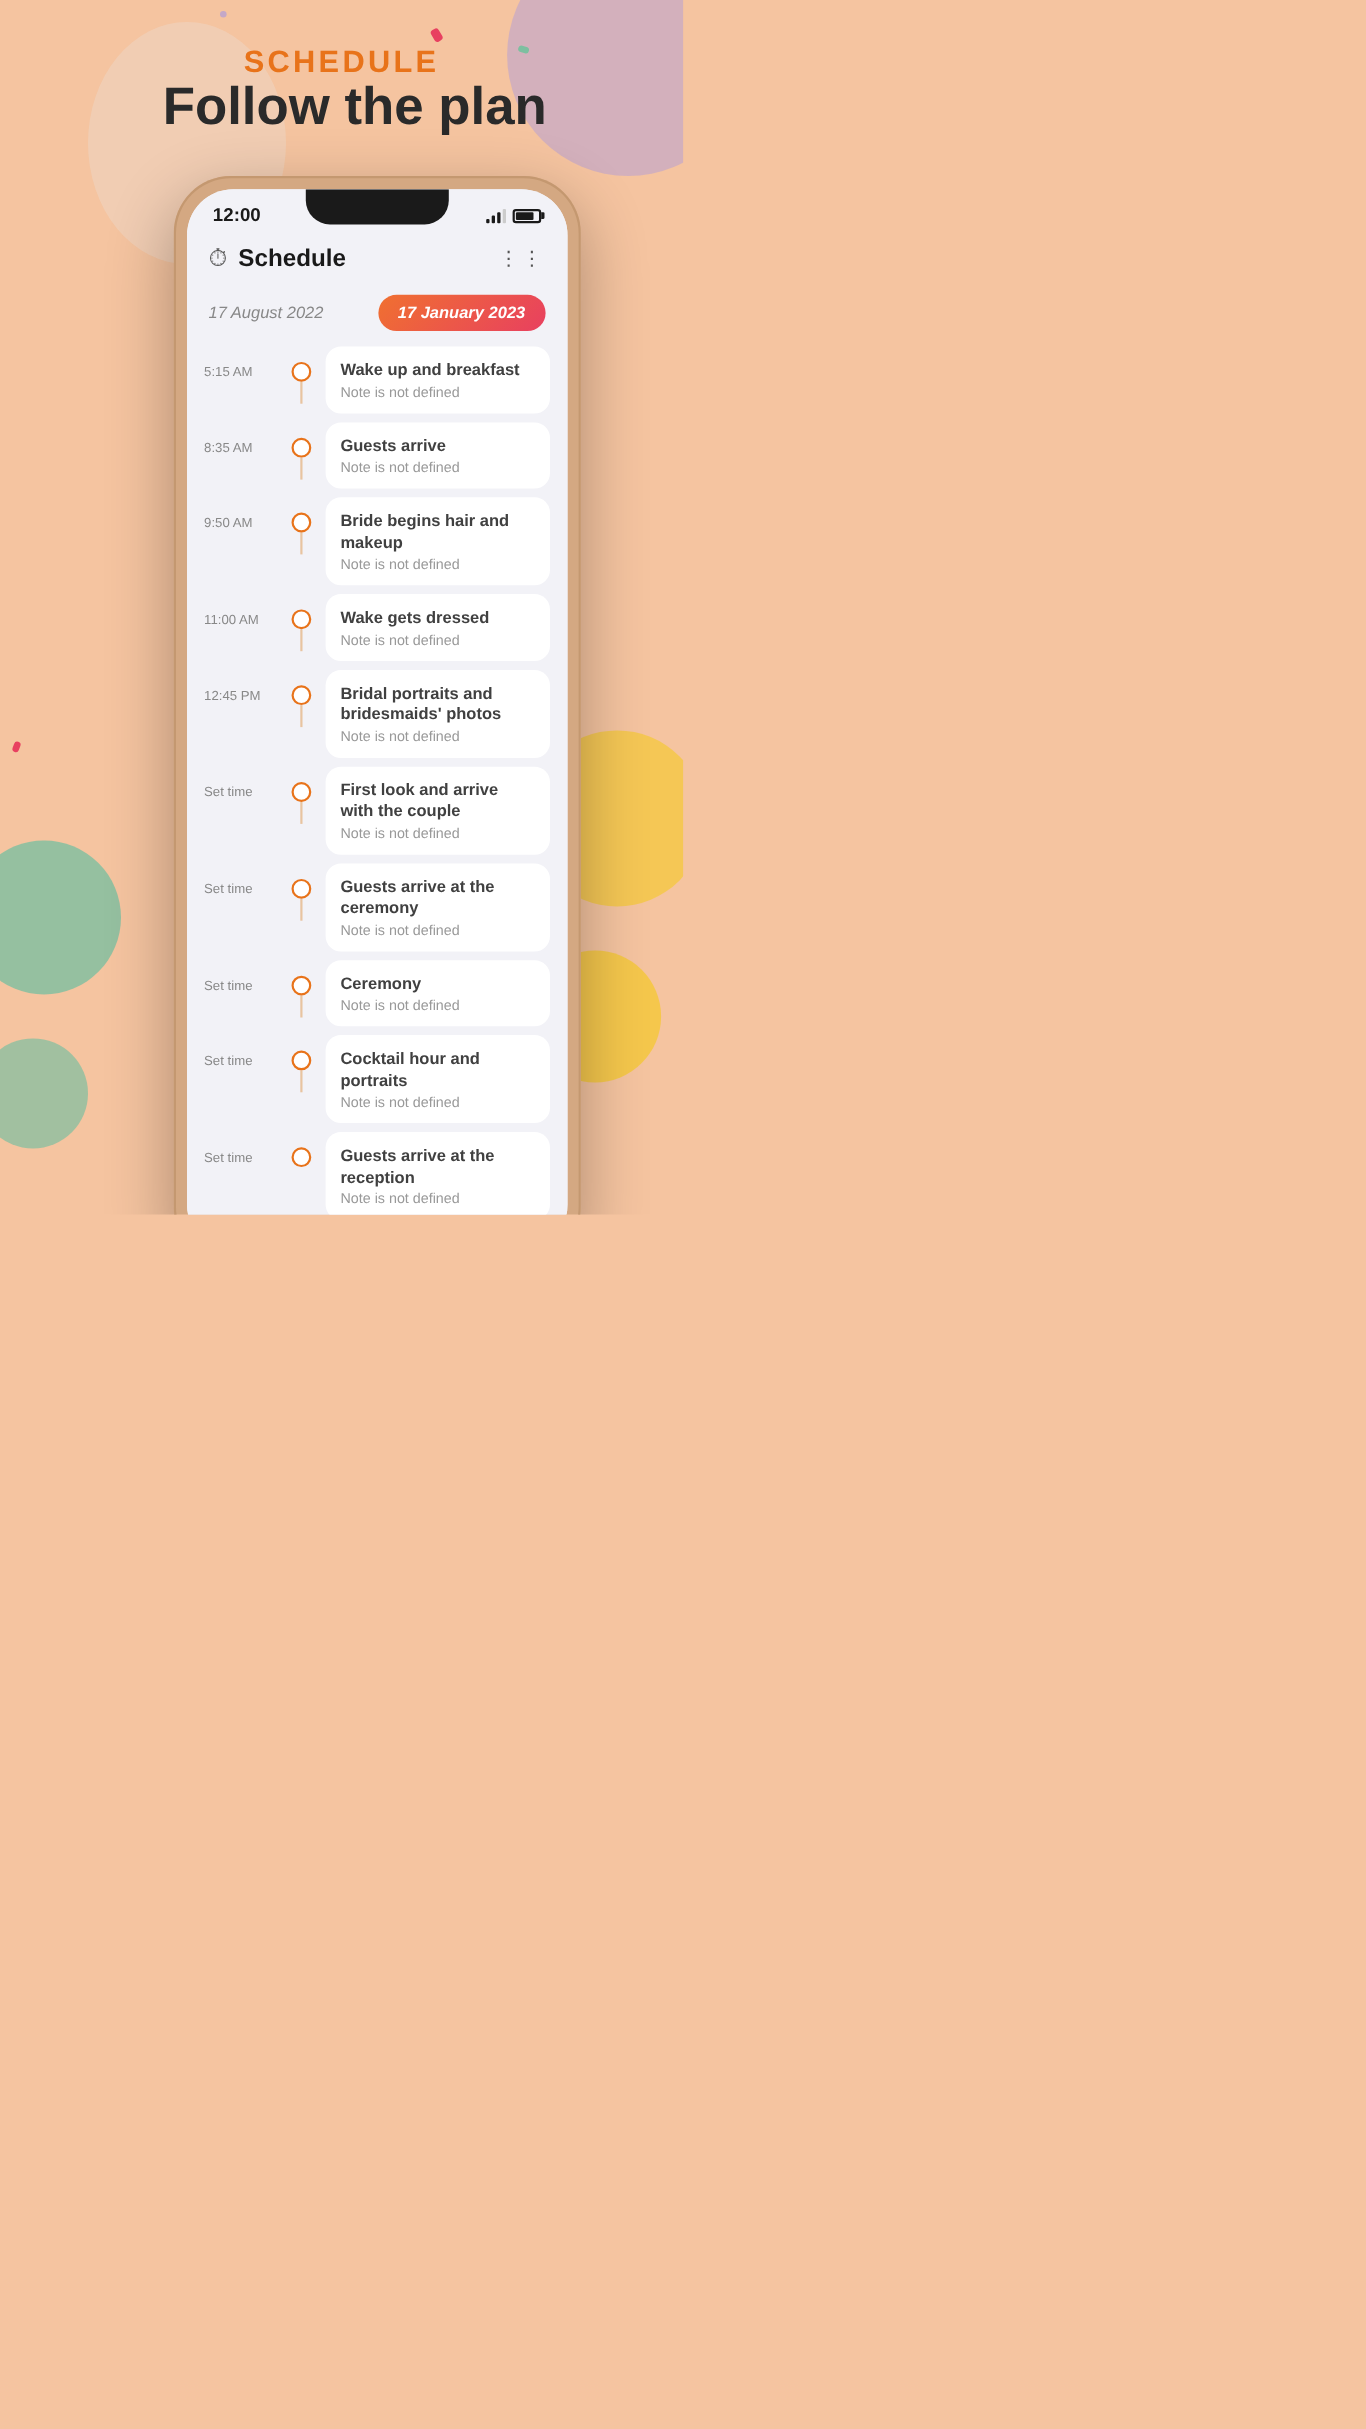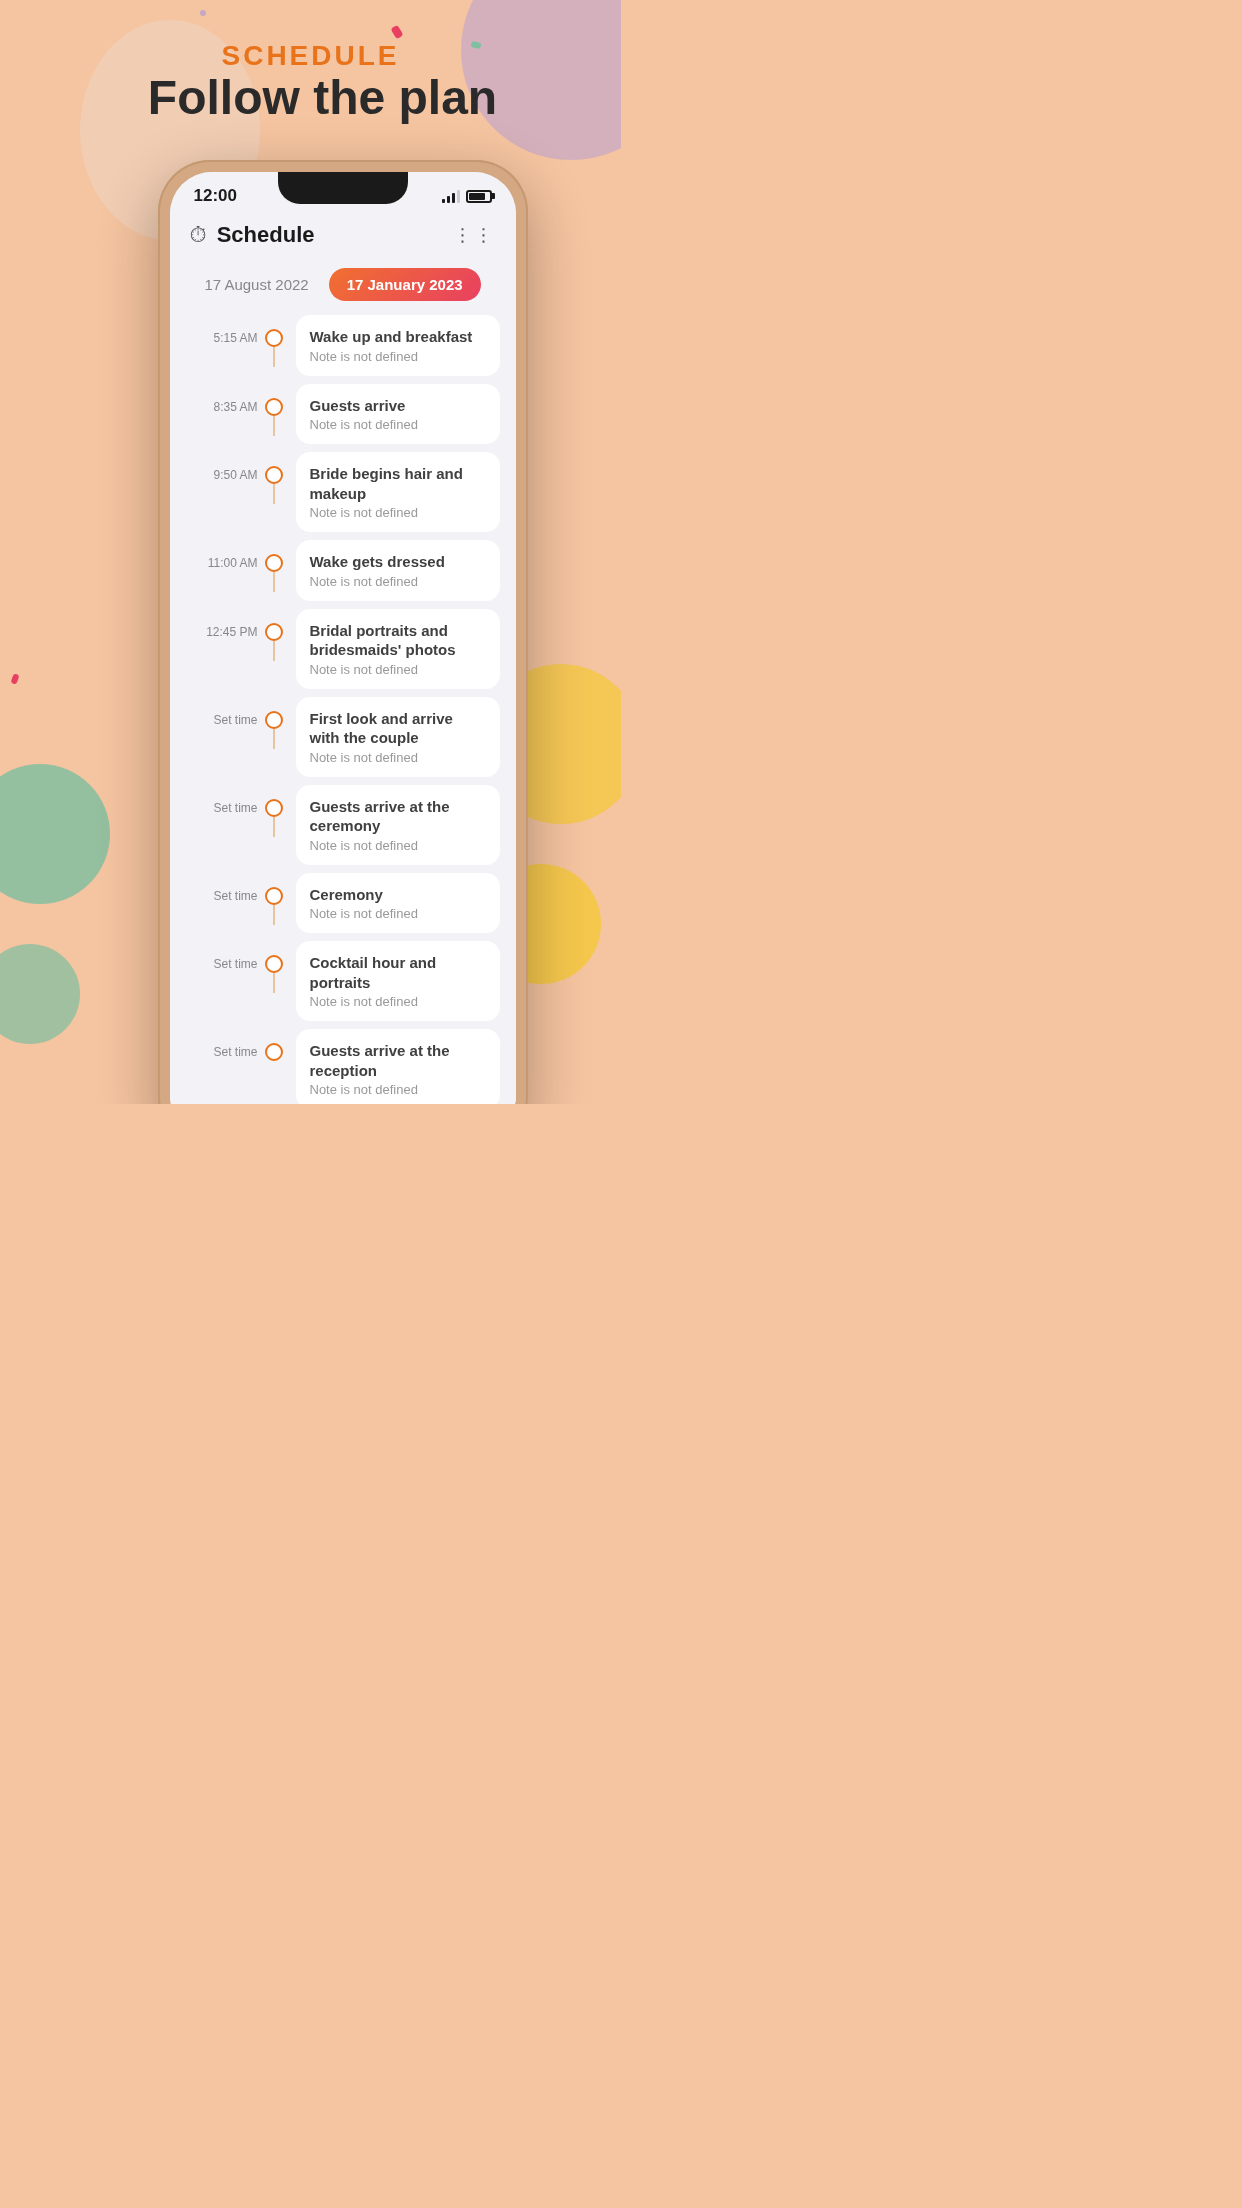--- a/index.html
+++ b/index.html
@@ -240,25 +240,26 @@
 
     .more-icon {
       font-size: 18px;
       color: #555;
       letter-spacing: 3px;
     }
 
     
     .date-tabs {
       display: flex;
-      justify-content: center;
+      justify-content: space-between;
       align-items: center;
       gap: 20px;
       padding: 10px 20px 14px;
       background: #f2f2f7;
+      font-style: italic;
     }
 
     .date-tab-inactive {
       font-size: 15px;
       color: #888;
       font-weight: 400;
     }
 
     .date-tab-active {
       background: linear-gradient(135deg, #f07030, #e84060);
@@ -283,21 +284,21 @@
       align-items: flex-start;
       margin-bottom: 8px;
       position: relative;
     }
 
     .time-label {
       width: 72px;
       font-size: 12px;
       color: #888;
       padding-top: 16px;
-      text-align: right;
+      text-align: left;
       flex-shrink: 0;
     }
 
     .timeline-connector {
       display: flex;
       flex-direction: column;
       align-items: center;
       width: 32px;
       flex-shrink: 0;
       position: relative;

